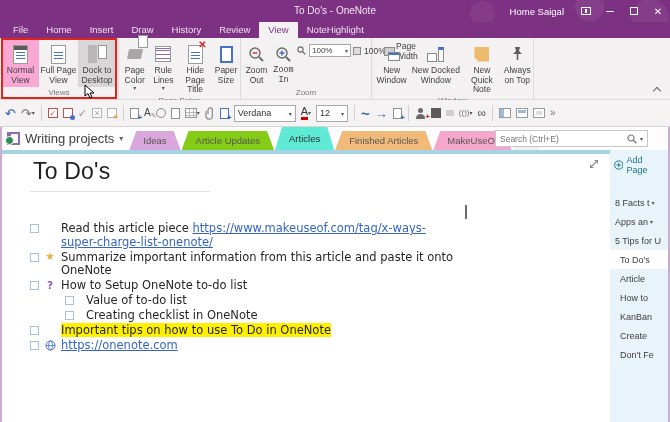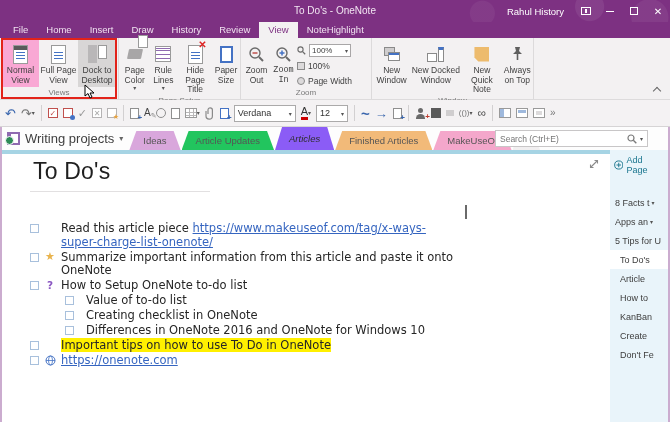--- a/index.html
+++ b/index.html
@@ -63,21 +63,21 @@
 .win-back { position:absolute; left:0; top:0; width:11px; height:9px; border:1px solid #8a8a8a; background:#cfcdce; }
 .win-front { position:absolute; right:0; bottom:0; width:12px; height:9px; border:1px solid #8a8a8a; background:#fff; }
 .win-front::before { content:""; position:absolute; left:0; right:0; top:0; height:2px; background:#4472c4; }
 .dockwin-ic { display:flex; align-items:flex-end; gap:1px; }
 .dw-a { width:10px; height:9px; border:1px solid #8a8a8a; background:#fff; }
 .dw-b { width:6px; height:15px; border:1px solid #8a8a8a; background:#fff; border-top:3px solid #4472c4; }
 .redbox { position:absolute; left:1px; top:0; width:116px; height:61px;
   border:2px solid #e2231a; pointer-events:none; z-index:5; }
 .collapse-chev { position:absolute; right:10px; bottom:5px; width:6px; height:6px;
   border-left:1.5px solid #666; border-top:1.5px solid #666; transform:rotate(45deg); }
-.zoom-stack { display:flex; flex-direction:column; justify-content:flex-start; gap:2px;
+.zoom-stack { display:flex; justify-content:flex-start; gap:2px;
   padding-top:4px; font-size:8.5px; color:#3f3f3f; }
 .zrow { display:flex; align-items:center; gap:3px; height:13px; }
 .zcombo { width:42px; height:13px; background:#fff; border:1px solid #a8a6a7; display:flex;
   align-items:center; justify-content:space-between; padding:0 2px; font-size:8px; }
 .zsq { width:8px; height:8px; border:1px solid #8a8a8a; background:#dcdadb; }
 .cursor-arrow { position:absolute; z-index:6; }
 
 
 .qat { position:absolute; left:0; top:100px; width:670px; height:27px; background:#f4f2f3;
   border-bottom:1px solid #d6d4d5; display:flex; align-items:center; padding:0 5px; gap:5px; }
@@ -171,21 +171,21 @@
 .pchev { font-size:6px; color:#555; }
 </style>
 </head>
 <body>
 
 <div id="app">
 
   <div class="titlebar">
     <div class="tb-title">To Do's  -  OneNote</div>
     <div class="tb-right">
-      <span class="tb-user">Rahul History</span>
+      <span class="tb-user">Home Saigal</span>
       <span class="tb-btn">
           <span class="rdo-box"></span>
         </span>
       <span class="tb-btn">
           <span class="min-line"></span>
         </span>
       <span class="tb-btn">
           <span class="max-box"></span>
         </span>
       <span class="tb-btn">✕</span>
@@ -464,22 +464,22 @@
   </div>
 
   <div class="navbar">
     <div class="nb-left">
       <span class="nbook"></span>
       <span class="nb-name">Writing projects</span>
       <span class="nb-caret">▾</span>
     </div>
     <div class="stabs">
       <span class="stab" style="background:#d9a7dc;">Ideas</span>
-      <span class="stab" style="background:#22c55e;">Article Updates</span>
-      <span class="stab active" style="background:#8b5cf6;font-style:italic;">Articles</span>
+      <span class="stab" style="background:#84cc16;">Article Updates</span>
+      <span class="stab active" style="background:#5eead4;">Articles</span>
       <span class="stab" style="background:#f2ba79;">Finished Articles</span>
       <span class="stab" style="background:#f4a7cb;">MakeUseOf</span>
       <span class="stab newsec">+</span>
     </div>
     <div class="searchbox">
       <input type="text" placeholder="Search (Ctrl+E)" style="">
       <svg width="10" height="10" viewBox="0 0 10 10">
           <circle cx="4" cy="4" r="3" fill="none" stroke="#7a7a7a" stroke-width="1.2"></circle>
           <line x1="6.3" y1="6.3" x2="9.3" y2="9.3" stroke="#7a7a7a" stroke-width="1.4"></line>
         </svg>
@@ -521,25 +521,20 @@
       </div>
       <div class="trow ind">
         <span class="cb"></span>
         <span class="tagslot"></span>
         <span class="ttxt">Value of to-do list</span>
       </div>
       <div class="trow ind">
         <span class="cb"></span>
         <span class="tagslot"></span>
         <span class="ttxt">Creating checklist in OneNote</span>
-      </div>
-      <div class="trow ind">
-        <span class="cb"></span>
-        <span class="tagslot"></span>
-        <span class="ttxt">Differences in OneNote 2016 and OneNote for Windows 10</span>
       </div>
       <div class="trow">
         <span class="cb"></span>
         <span class="tagslot"></span>
         <span class="ttxt"><span class="hl">Important tips on how to use To Do in OneNote</span></span>
       </div>
       <div class="trow">
         <span class="cb"></span>
         <span class="tagslot">
           <svg width="11" height="11" viewBox="0 0 11 11">

